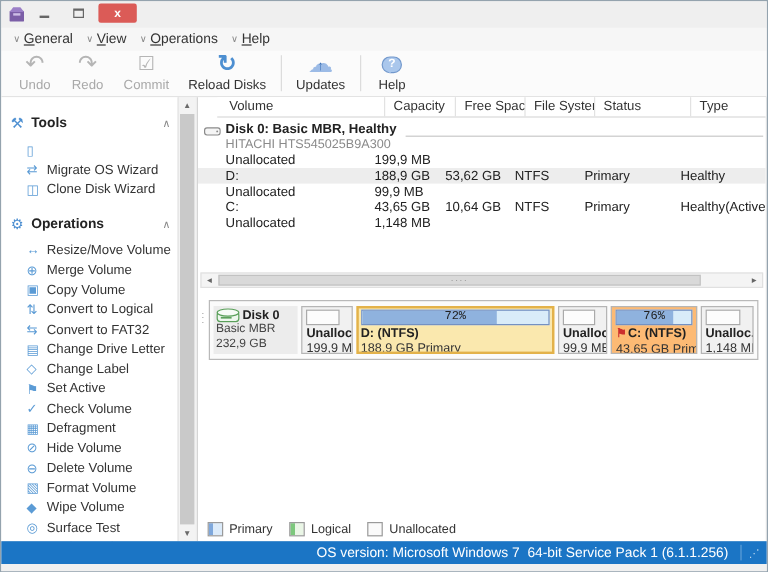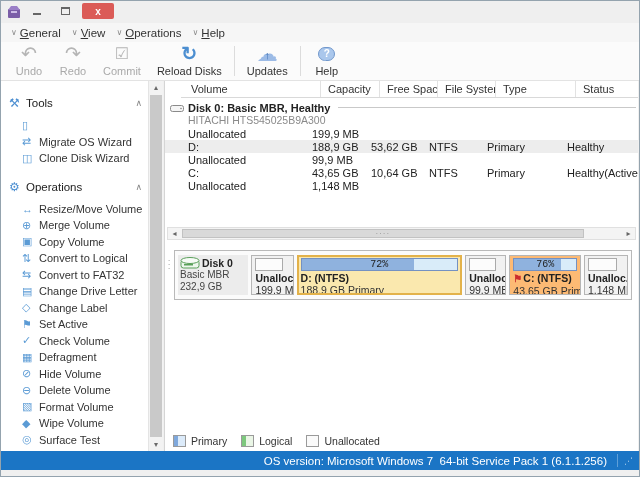--- a/index.html
+++ b/index.html
@@ -49,21 +49,21 @@
                 border-radius:7px; color:#fff; font-size:10px; font-weight:bold;
                 display:flex; align-items:center; justify-content:center; position:relative; }
   .help-bubble::after{ content:""; position:absolute; left:3px; bottom:-4px;
                        border:3px solid transparent; border-top-color:#aac7ec; }
 
   
   .sidebar{ position:absolute; top:80px; left:0; width:147px; bottom:25px;
             background:#ffffff; overflow:hidden; padding-top:7px; }
   .sb-header{ height:20px; display:flex; align-items:center; padding:0 6px 0 8px; margin:5px 0 4px 0; }
   .sb-hic{ font-size:12px; color:#4d8fd1; width:17px; }
-  .sb-htitle{ font-size:11.5px; font-weight:normal; color:#222; flex:1; }
+  .sb-htitle{ font-size:11.5px; font-weight:bold; color:#222; flex:1; }
   .sb-collapse{ font-size:9px; color:#888; }
   .sb-item{ height:16.5px; display:flex; align-items:center; padding-left:21px; }
   .sb-ic{ font-size:11px; color:#5b9bd5; width:17px; }
   .sb-label{ font-size:11px; color:#333; white-space:nowrap; }
 
   .v-scrollbar{ position:absolute; top:80px; left:147px; width:15px; bottom:25px;
                 background:#f3f3f3; border-left:1px solid #e4e4e4; }
   .vs-arrow{ height:13px; display:flex; align-items:center; justify-content:center;
              font-size:8px; color:#6a6a6a; }
   .vs-thumb{ position:absolute; top:14px; bottom:14px; left:1px; right:1px; background:#c9c9c9; }
@@ -75,21 +75,21 @@
   
   .vt-header{ position:absolute; top:0; left:16px; right:0; height:17px;
               display:grid; grid-template-columns:140px 59px 58px 58px 80px 1fr;
               border-bottom:1px solid #d9d9d9; background:#fff; }
   .vt-h{ font-size:11px; color:#333; display:flex; align-items:center; padding-left:7px;
          border-right:1px solid #e2e2e2; white-space:nowrap; overflow:hidden; }
   .vt-h:first-child{ padding-left:10px; }
   .vt-h:last-child{ border-right:none; }
 
   .vt-group{ position:absolute; top:20px; left:0; right:0; height:24px; }
-  .vt-group-line1{ display:flex; align-items:center; height:13px; padding-left:5px; }
+  .vt-group-line1{ display:flex; align-items:flex-end; height:13px; padding-left:5px; }
   .disk-ico{ margin-right:4px; }
   .vt-group-title{ font-size:11px; font-weight:bold; color:#222; white-space:nowrap; }
   .vt-group-rule{ flex:1; height:1px; background:#c9c9c9; margin:0 2px 0 8px; }
   .vt-group-model{ font-size:10.5px; color:#8a8a8a; padding-left:23px; margin-top:0px; white-space:nowrap; }
 
   .vt-rows{ position:absolute; top:46px; left:0; right:0; }
   .vt-row{ height:13px; display:grid; grid-template-columns:140px 59px 58px 58px 80px 1fr; }
   .vt-row.sel{ background:#ededed; }
   .vt-c{ font-size:11px; color:#222; white-space:nowrap; overflow:hidden; padding-left:7px;
          display:flex; align-items:center; }
@@ -318,22 +318,22 @@
     <div class="vs-arrow vs-down">▾</div>
   </div>
 
   <div class="content">
 
     <div class="vt-header">
       <div class="vt-h">Volume</div>
       <div class="vt-h">Capacity</div>
       <div class="vt-h">Free Space</div>
       <div class="vt-h">File System</div>
+      <div class="vt-h">Status</div>
       <div class="vt-h">Type</div>
-      <div class="vt-h">Status</div>
     </div>
 
     <div class="vt-group">
       <div class="vt-group-line1">
         <svg class="disk-ico" width="14" height="10" viewBox="0 0 14 10">
           <rect x="0.5" y="2.5" width="13" height="6" rx="2" fill="#f5f5f5" stroke="#8a8a8a"></rect>
           <circle cx="11" cy="5.5" r="0.8" fill="#8a8a8a"></circle>
         </svg>
         <span class="vt-group-title">Disk 0: Basic MBR, Healthy</span>
         <span class="vt-group-rule"></span>

